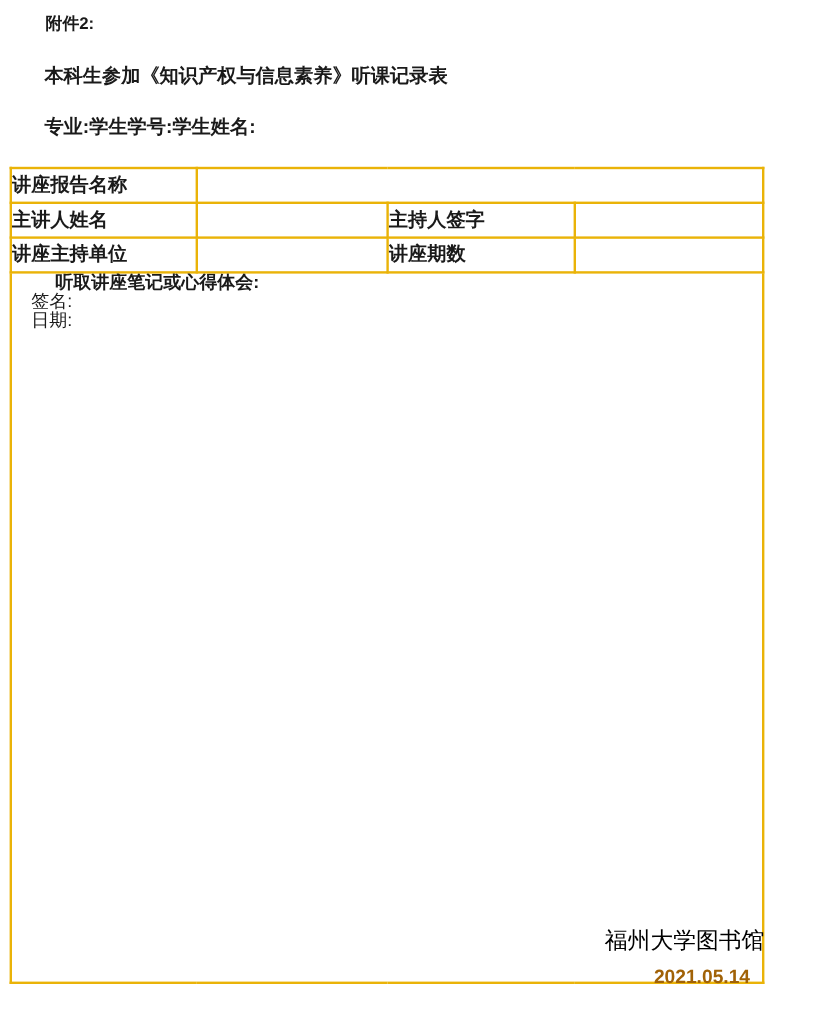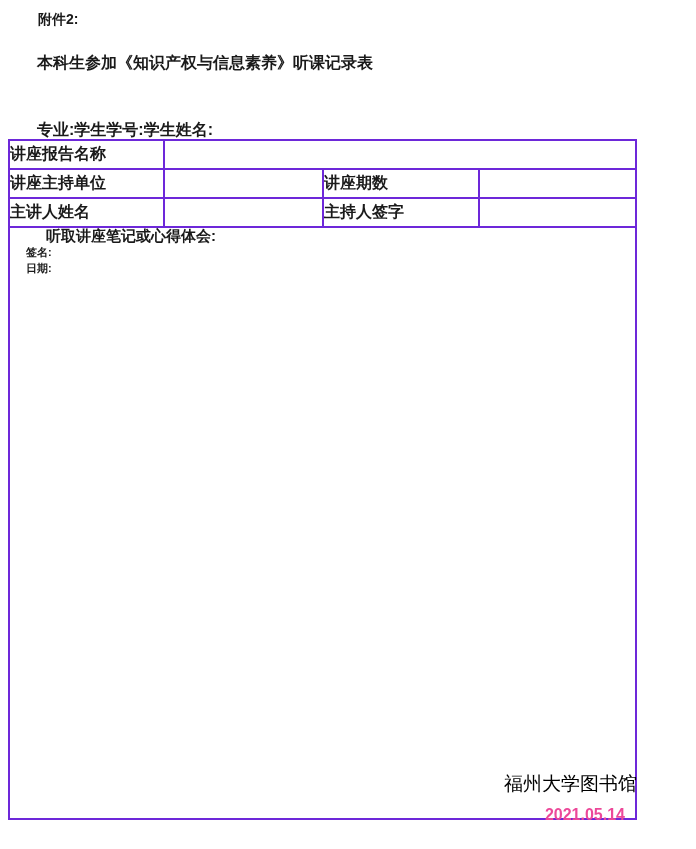--- a/index.html
+++ b/index.html
@@ -38,32 +38,31 @@
     white-space: nowrap;
     text-align: right;
   }
   .student-info {
     position: absolute;
     left: 37px;
     top: 96px;
     font-size: 16px;
     font-weight: bold;
     white-space: nowrap;
-    margin-top: 24px;
   }
   table.form-table {
     position: absolute;
     left: 8px;
     top: 139px;
     width: 627px;
     border-collapse: collapse;
     table-layout: fixed;
   }
   table.form-table td {
-    border: 2px solid #6d28d9;
+    border: 2px solid #eab308;
     padding: 0;
     overflow: hidden;
   }
   tr.field-row {
     height: 29px;
   }
   td.label-cell {
     font-size: 16px;
     font-weight: bold;
     vertical-align: middle;
@@ -84,22 +83,22 @@
   }
   .notes-prompt {
     margin-left: 36px;
     font-size: 15px;
     font-weight: bold;
     line-height: 16px;
     white-space: nowrap;
   }
   .notes-subline {
     margin-left: 16px;
-    font-size: 11px;
-    font-weight: bold;
+    font-size: 15px;
+    font-weight: normal;
     line-height: 16px;
     white-space: nowrap;
   }
   .notes-content {
     margin-left: 16px;
     font-size: 15px;
     line-height: 16px;
     min-height: 1px;
   }
   .footer-org {
@@ -109,21 +108,21 @@
     font-size: 19px;
     color: #000000;
     white-space: nowrap;
   }
   .footer-date {
     position: absolute;
     top: 806px;
     right: 71px;
     font-size: 16px;
     font-weight: bold;
-    color: #ec4899;
+    color: #a16207;
     white-space: nowrap;
   }
 </style>
 </head>
 <body>
 
 <div class="doc-page">
 
   <div class="attachment-label">附件2:</div>
 
@@ -137,29 +136,29 @@
       <col style="width:159px">
       <col style="width:156px">
       <col style="width:157px">
     </colgroup>
     <tbody>
       <tr class="field-row">
         <td class="label-cell">讲座报告名称</td>
         <td class="value-cell" colspan="3"></td>
       </tr>
       <tr class="field-row">
+        <td class="label-cell">主讲人姓名</td>
+        <td class="value-cell"></td>
+        <td class="label-cell">主持人签字</td>
+        <td class="value-cell"></td>
+      </tr>
+      <tr class="field-row">
         <td class="label-cell">讲座主持单位</td>
         <td class="value-cell"></td>
         <td class="label-cell">讲座期数</td>
-        <td class="value-cell"></td>
-      </tr>
-      <tr class="field-row">
-        <td class="label-cell">主讲人姓名</td>
-        <td class="value-cell"></td>
-        <td class="label-cell">主持人签字</td>
         <td class="value-cell"></td>
       </tr>
       <tr class="notes-row">
         <td class="notes-cell" colspan="4">
           <div class="notes-prompt">听取讲座笔记或心得体会:</div>
           <div class="notes-subline">签名:</div>
           <div class="notes-subline">日期:</div>
           <div class="notes-content"></div>
         </td>
       </tr>

